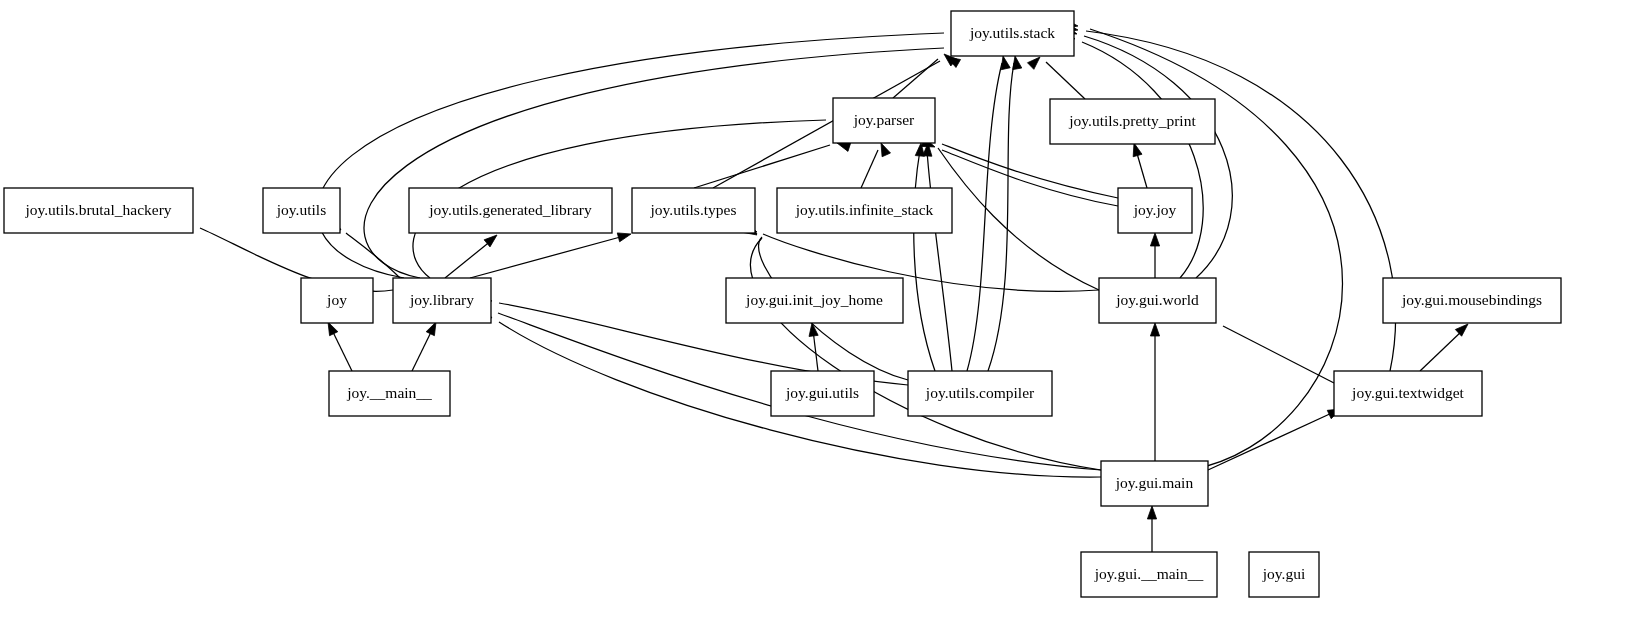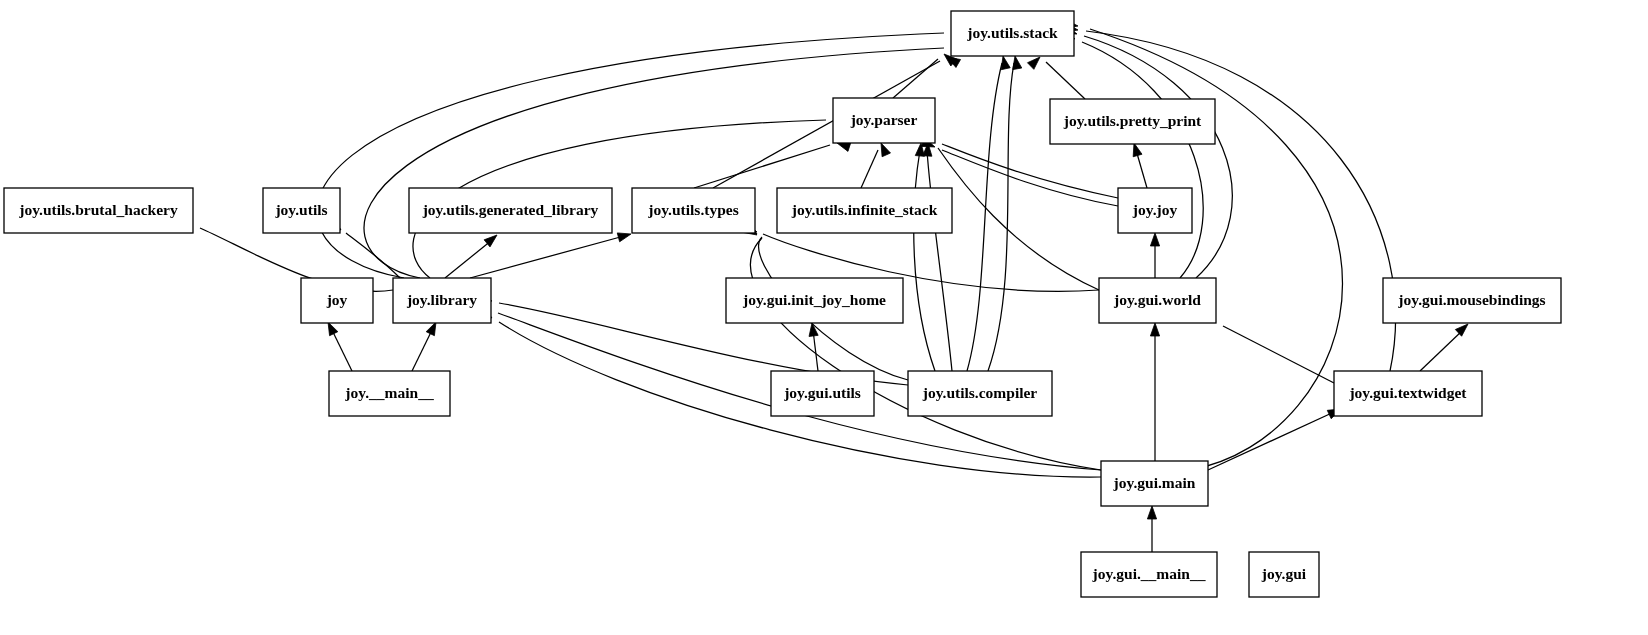--- a/index.html
+++ b/index.html
@@ -9,21 +9,20 @@
   }
   body {
     font-family: "Liberation Serif", "DejaVu Serif", serif;
   }
   #graph-canvas {
     position: relative;
     width: 1648px;
     height: 635px;
     background: #ffffff;
     overflow: hidden;
-    font-weight: bold;
   }
   svg.graph-svg {
     position: absolute;
     top: 0;
     left: 0;
     width: 1648px;
     height: 635px;
   }
   .edge-path {
     fill: none;

